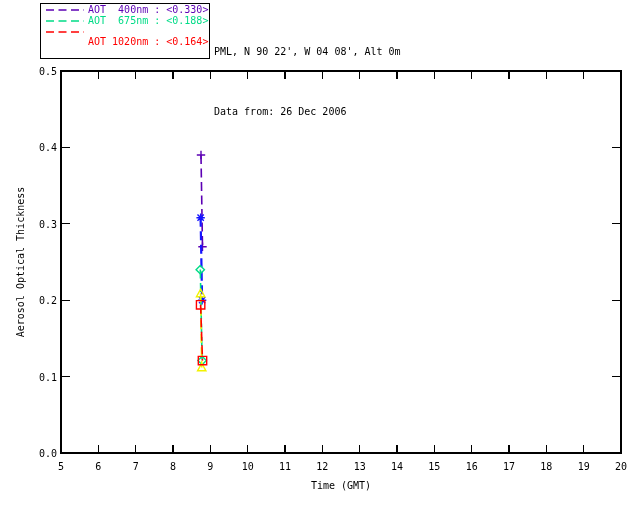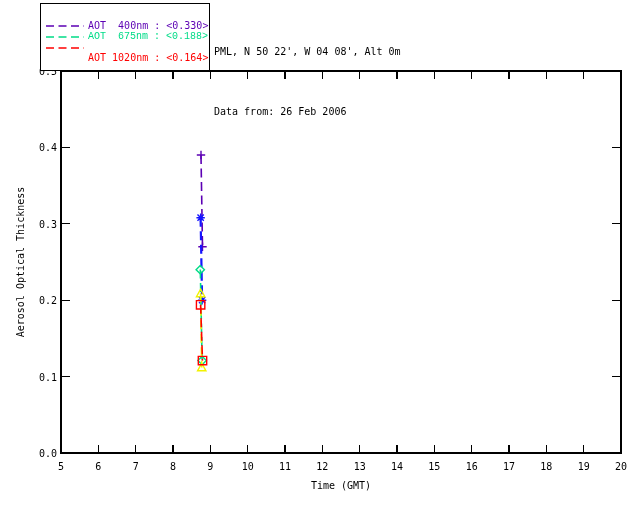--- a/index.html
+++ b/index.html
@@ -4,23 +4,23 @@
 <style>
   html,body{margin:0;padding:0;background:#fff;}
   .screen{
     position:relative;width:640px;height:512px;background:#ffffff;overflow:hidden;
     font-family:"DejaVu Sans Mono",monospace;
   }
   #chart{position:absolute;left:0;top:0;}
   .axis line,.axis rect{stroke:#000;stroke-width:1.2;shape-rendering:crispEdges;}
   .axis text{fill:#000;stroke:none;font:10px "DejaVu Sans Mono",monospace;}
   #legend{
-    position:absolute;left:40px;top:3px;width:170px;height:68px;
+    position:absolute;left:40px;top:3px;width:170px;height:56px;
     border:1px solid #000;box-sizing:border-box;background:#fff;
-    display:flex;flex-direction:column;justify-content:center;
+    display:flex;flex-direction:column;justify-content:flex-start;
   }
   .legend-row{display:flex;align-items:center;padding-left:5px;height:11px;}
   .legend-row span{font-size:10px;line-height:10px;white-space:pre;margin-left:4px;}
   #plot-header{
     position:absolute;left:214px;top:2px;color:#000;
     font-size:10px;line-height:20px;white-space:pre;
   }
 </style>
 </head>
 <body>
@@ -134,28 +134,28 @@
       <div class="legend-row">
         <svg width="38" height="4">
           <line x1="0" y1="2" x2="38" y2="2" stroke="#5C00B4" stroke-width="1.6" stroke-dasharray="8,4.5"></line>
         </svg>
         <span style="color: rgb(92, 0, 180);">AOT  400nm : &lt;0.330&gt;</span>
       </div>
       <div class="legend-row">
         <svg width="38" height="4">
           <line x1="0" y1="2" x2="38" y2="2" stroke="#00DC87" stroke-width="1.6" stroke-dasharray="8,4.5"></line>
         </svg>
-        <span style="color: rgb(0, 220, 135); font-family: Liberation Mono, monospace;">AOT  675nm : &lt;0.188&gt;</span>
+        <span style="color: rgb(0, 220, 135);">AOT  675nm : &lt;0.188&gt;</span>
       </div>
       <div class="legend-row">
         <svg width="38" height="4">
           <line x1="0" y1="2" x2="38" y2="2" stroke="#FF0000" stroke-width="1.6" stroke-dasharray="8,4.5"></line>
         </svg>
         <span style="color: rgb(255, 0, 0); margin-top: 20px;">AOT 1020nm : &lt;0.164&gt;</span>
       </div>
     </div>
 
   <div id="plot-header">
-    <div>PML, N 50 22', W 04 08', Alt 0m</div>
-    <div>Data from: 26 Feb 2006</div>
+    <div>PML, N 90 22', W 04 08', Alt 0m</div>
+    <div>Data from: 26 Dec 2006</div>
   </div>
 
 </div>
 
 </body></html>

